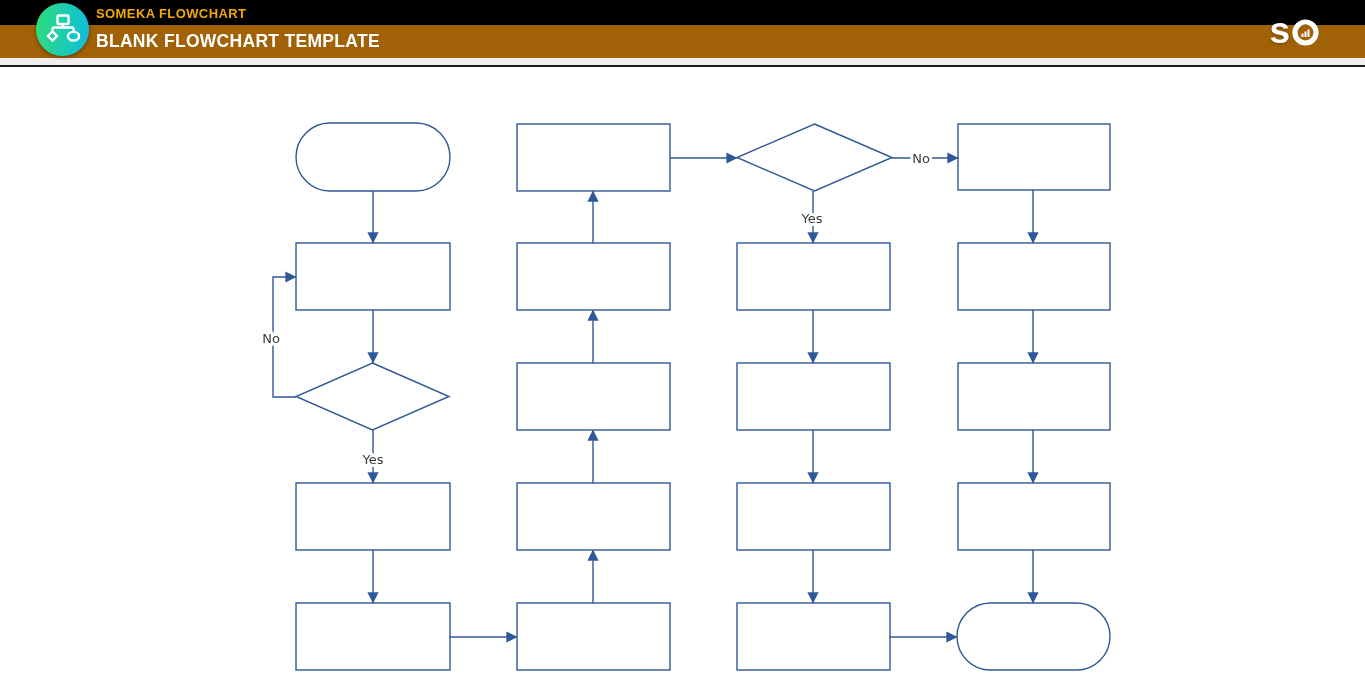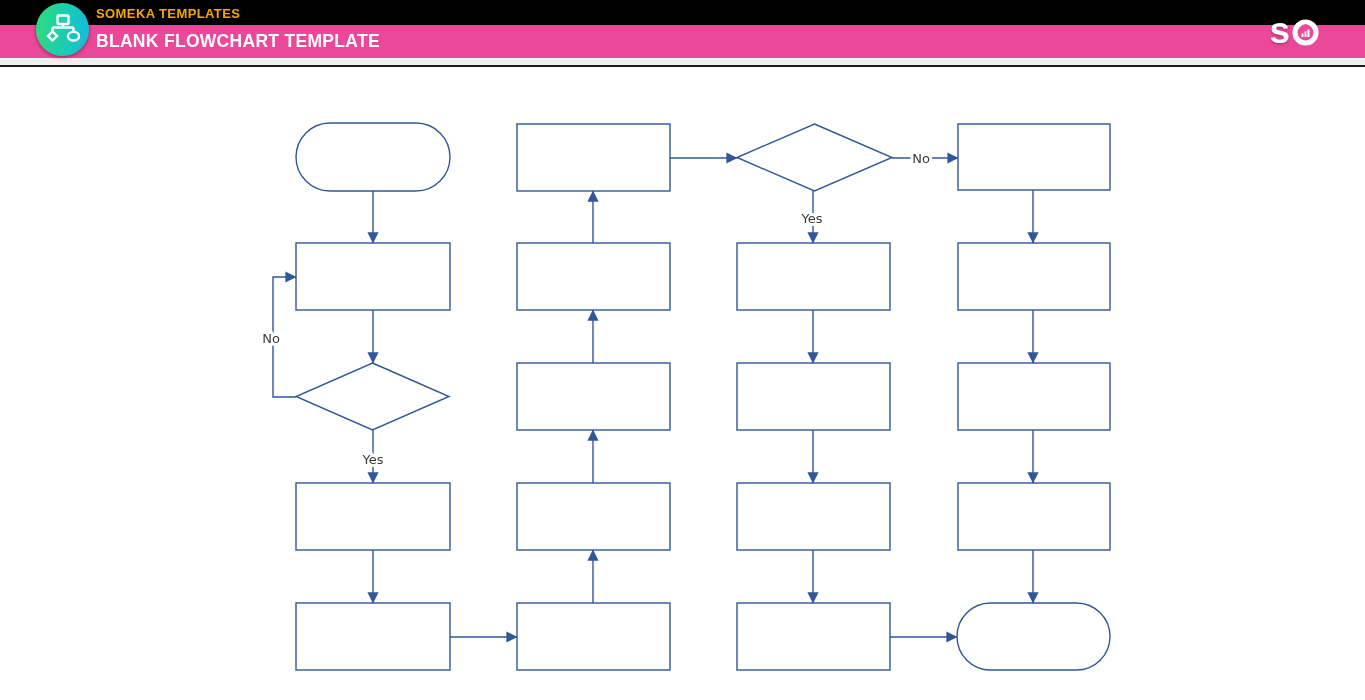--- a/index.html
+++ b/index.html
@@ -3,21 +3,21 @@
 <meta charset="utf-8">
 <style>
   html,body{margin:0;padding:0;}
   body{
     width:1365px;height:700px;overflow:hidden;background:#fff;
     font-family:"Liberation Sans",sans-serif;position:relative;
   }
   
   header{position:absolute;top:0;left:0;width:1365px;z-index:5;}
   .band-top{height:25px;background:#000;}
-  .band-main{height:33px;background:#ec4899;}
+  .band-main{height:33px;background:#a16207;}
   .strip{height:7px;background:#F0EFED;border-bottom:2px solid #1B1B1B;}
   .brand-text{
     padding-left:96px;line-height:27px;font-size:13px;font-weight:bold;
     color:#F2A800;letter-spacing:.4px;white-space:nowrap;
   }
   .page-title{
     margin:0;padding-left:96px;line-height:32px;font-size:17.5px;font-weight:bold;
     color:#fff;letter-spacing:.3px;white-space:nowrap;
   }
   .logo-badge{
@@ -91,21 +91,21 @@
     <polyline points="1033,430 1033,483" fill="none" stroke="#2F5897" stroke-width="1.4" marker-end="url(#arw)"></polyline>
     <polyline points="1033,550 1033,603" fill="none" stroke="#2F5897" stroke-width="1.4" marker-end="url(#arw)"></polyline>
     <text x="271" y="338" class="edge-label">No</text>
     <text x="373" y="459" class="edge-label">Yes</text>
     <text x="812" y="218" class="edge-label">Yes</text>
     <text x="921" y="158" class="edge-label">No</text>
   </svg>
 
 <header>
   <div class="band-top">
-    <div class="brand-text">SOMEKA TEMPLATES</div>
+    <div class="brand-text">SOMEKA FLOWCHART</div>
   </div>
   <div class="band-main">
     <h1 class="page-title">BLANK FLOWCHART TEMPLATE</h1>
   </div>
   <div class="strip"></div>
 
   <div class="logo-badge">
     <svg width="34" height="34" viewBox="0 0 34 34">
       <g fill="none" stroke="#fff" stroke-width="2.4">
         <rect x="11.5" y="2.5" width="11" height="8.5" rx="1"></rect>

